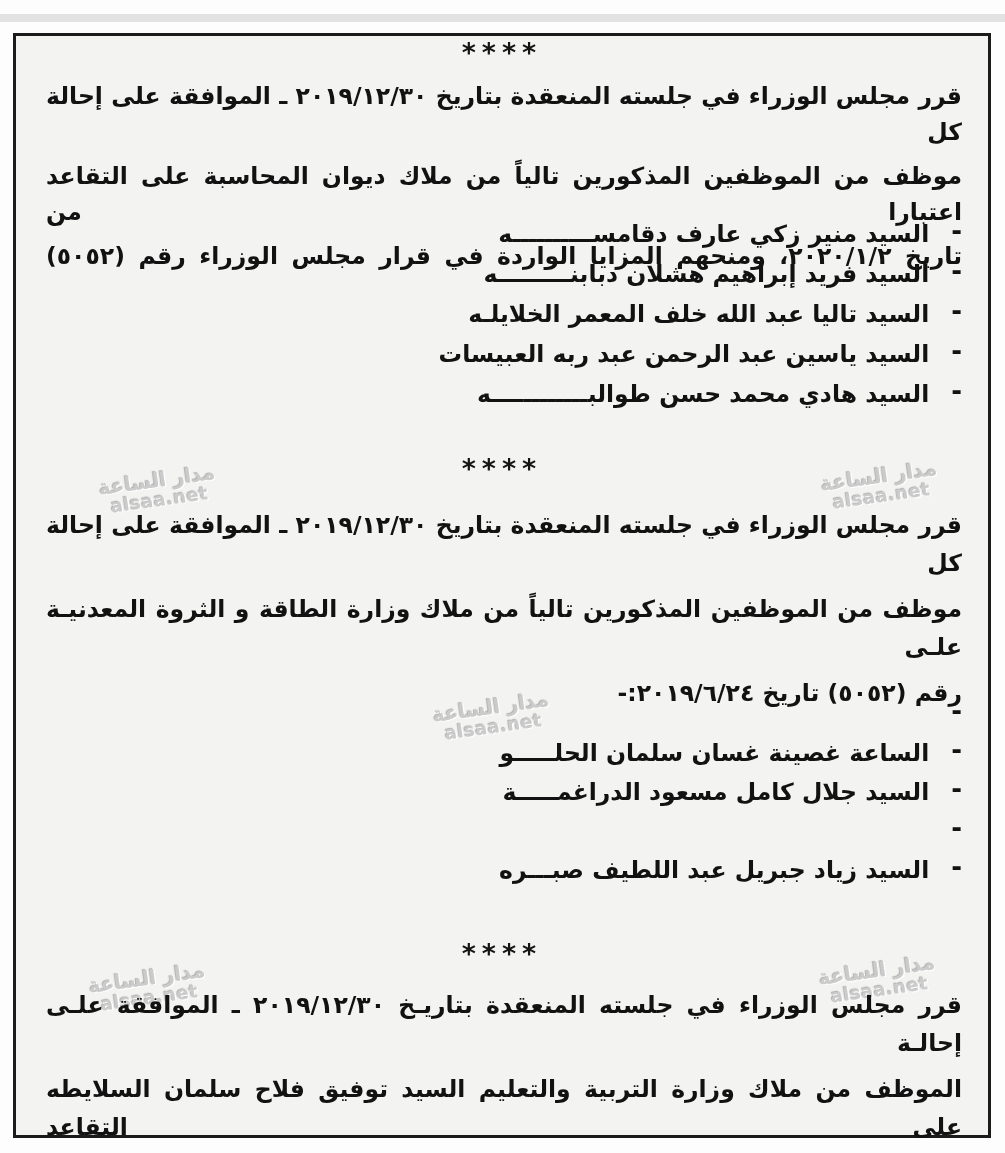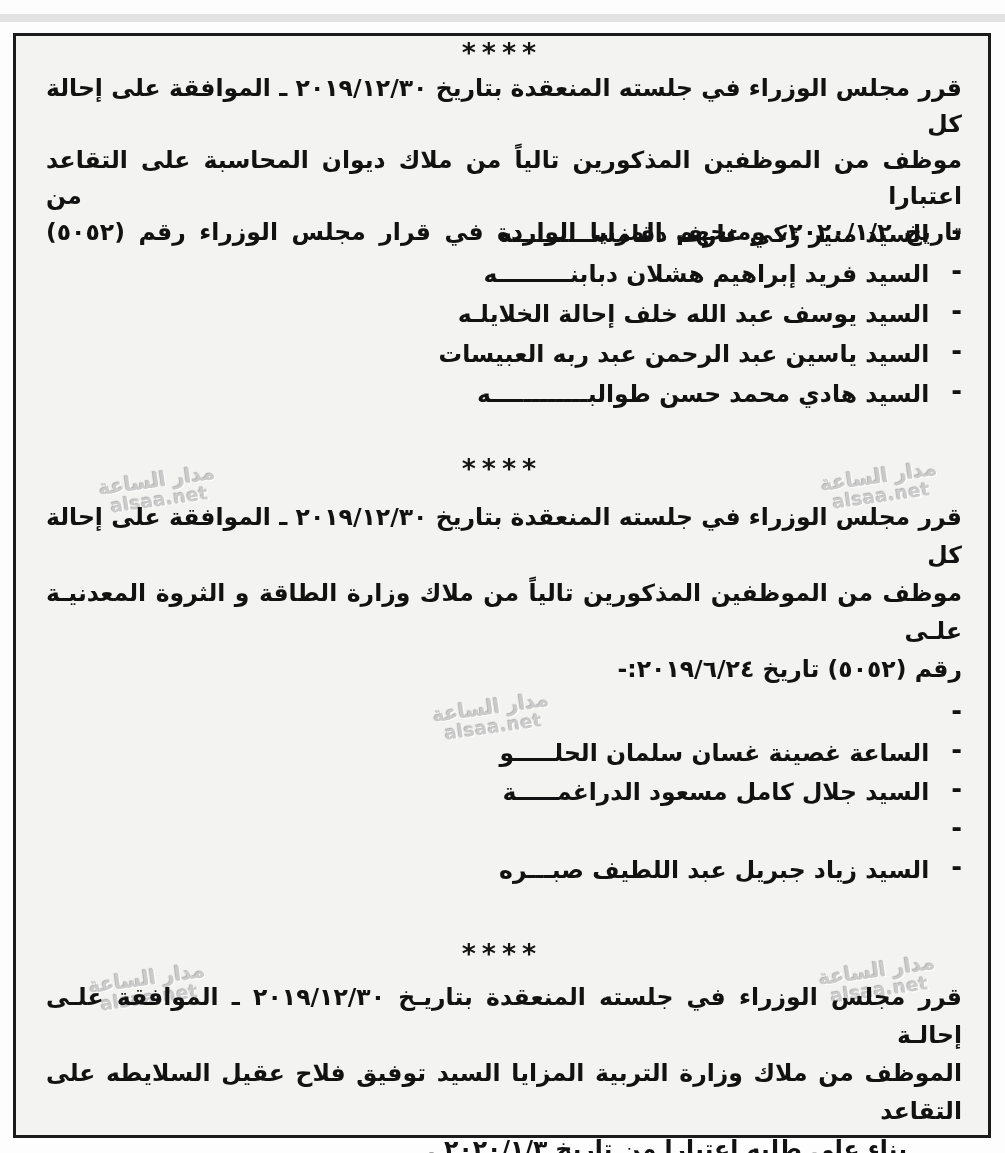--- a/index.html
+++ b/index.html
@@ -25,21 +25,21 @@
     text-align:center;
     font-size:27px; font-weight:700; color:#151515;
     letter-spacing:6px;
   }
   .para {
     position:absolute; right:26px; left:30px;
     direction:rtl; unicode-bidi:embed;
     font-size:23.5px; font-weight:700; color:#121212;
     text-align:right;
   }
-  .pline { display:block; }
+  .pline { display:block;margin-top:8px; }
   .p1 .pline { line-height:36px; }
   .p2 .pline { line-height:38px; }
   .p3 .pline { line-height:38px; }
   .jline { text-align:justify; text-align-last:justify; -moz-text-align-last:justify; }
   .indent-r { margin-right:55px; }
   .names {
     position:absolute; right:26px; left:30px;
     direction:rtl;
   }
   .nrow {
@@ -102,21 +102,21 @@
     <div class="nrow">
       <span class="dash">-</span>
       <span class="nname">السيد منير زكي عارف دقامســــــــــه</span>
     </div>
     <div class="nrow">
       <span class="dash">-</span>
       <span class="nname">السيد فريد إبراهيم هشلان دبابنـــــــــه</span>
     </div>
     <div class="nrow">
       <span class="dash">-</span>
-      <span class="nname">السيد يوسف عبد الله خلف إحالة الخلايلـه</span>
+      <span class="nname">السيد تاليا عبد الله خلف المعمر الخلايلـه</span>
     </div>
     <div class="nrow">
       <span class="dash">-</span>
       <span class="nname">السيد ياسين عبد الرحمن عبد ربه العبيسات</span>
     </div>
     <div class="nrow">
       <span class="dash">-</span>
       <span class="nname">السيد هادي محمد حسن طوالبــــــــــــه</span>
     </div>
   </div>
@@ -147,17 +147,17 @@
     <div class="nrow">
       <span class="dash">-</span>
       <span class="nname">السيد زياد جبريل عبد اللطيف صبـــره</span>
     </div>
   </div>
 
   <div class="sep" style="top:902px;">****</div>
 
   <div class="para p3" style="top:942px;">
     <span class="pline jline">قرر مجلس الوزراء في جلسته المنعقدة بتاريـخ ٢٠١٩/١٢/٣٠ ـ الموافقة علـى إحالـة</span>
-    <span class="pline jline">الموظف من ملاك وزارة التربية المزايا السيد توفيق فلاح عقيل السلايطه على التقاعد</span>
+    <span class="pline jline">الموظف من ملاك وزارة التربية والتعليم السيد توفيق فلاح سلمان السلايطه على التقاعد</span>
     <span class="pline indent-r">بناء على طلبه اعتبارا من تاريخ ٢٠٢٠/١/٣ .</span>
   </div>
 
 </div>
 
 </body></html>

